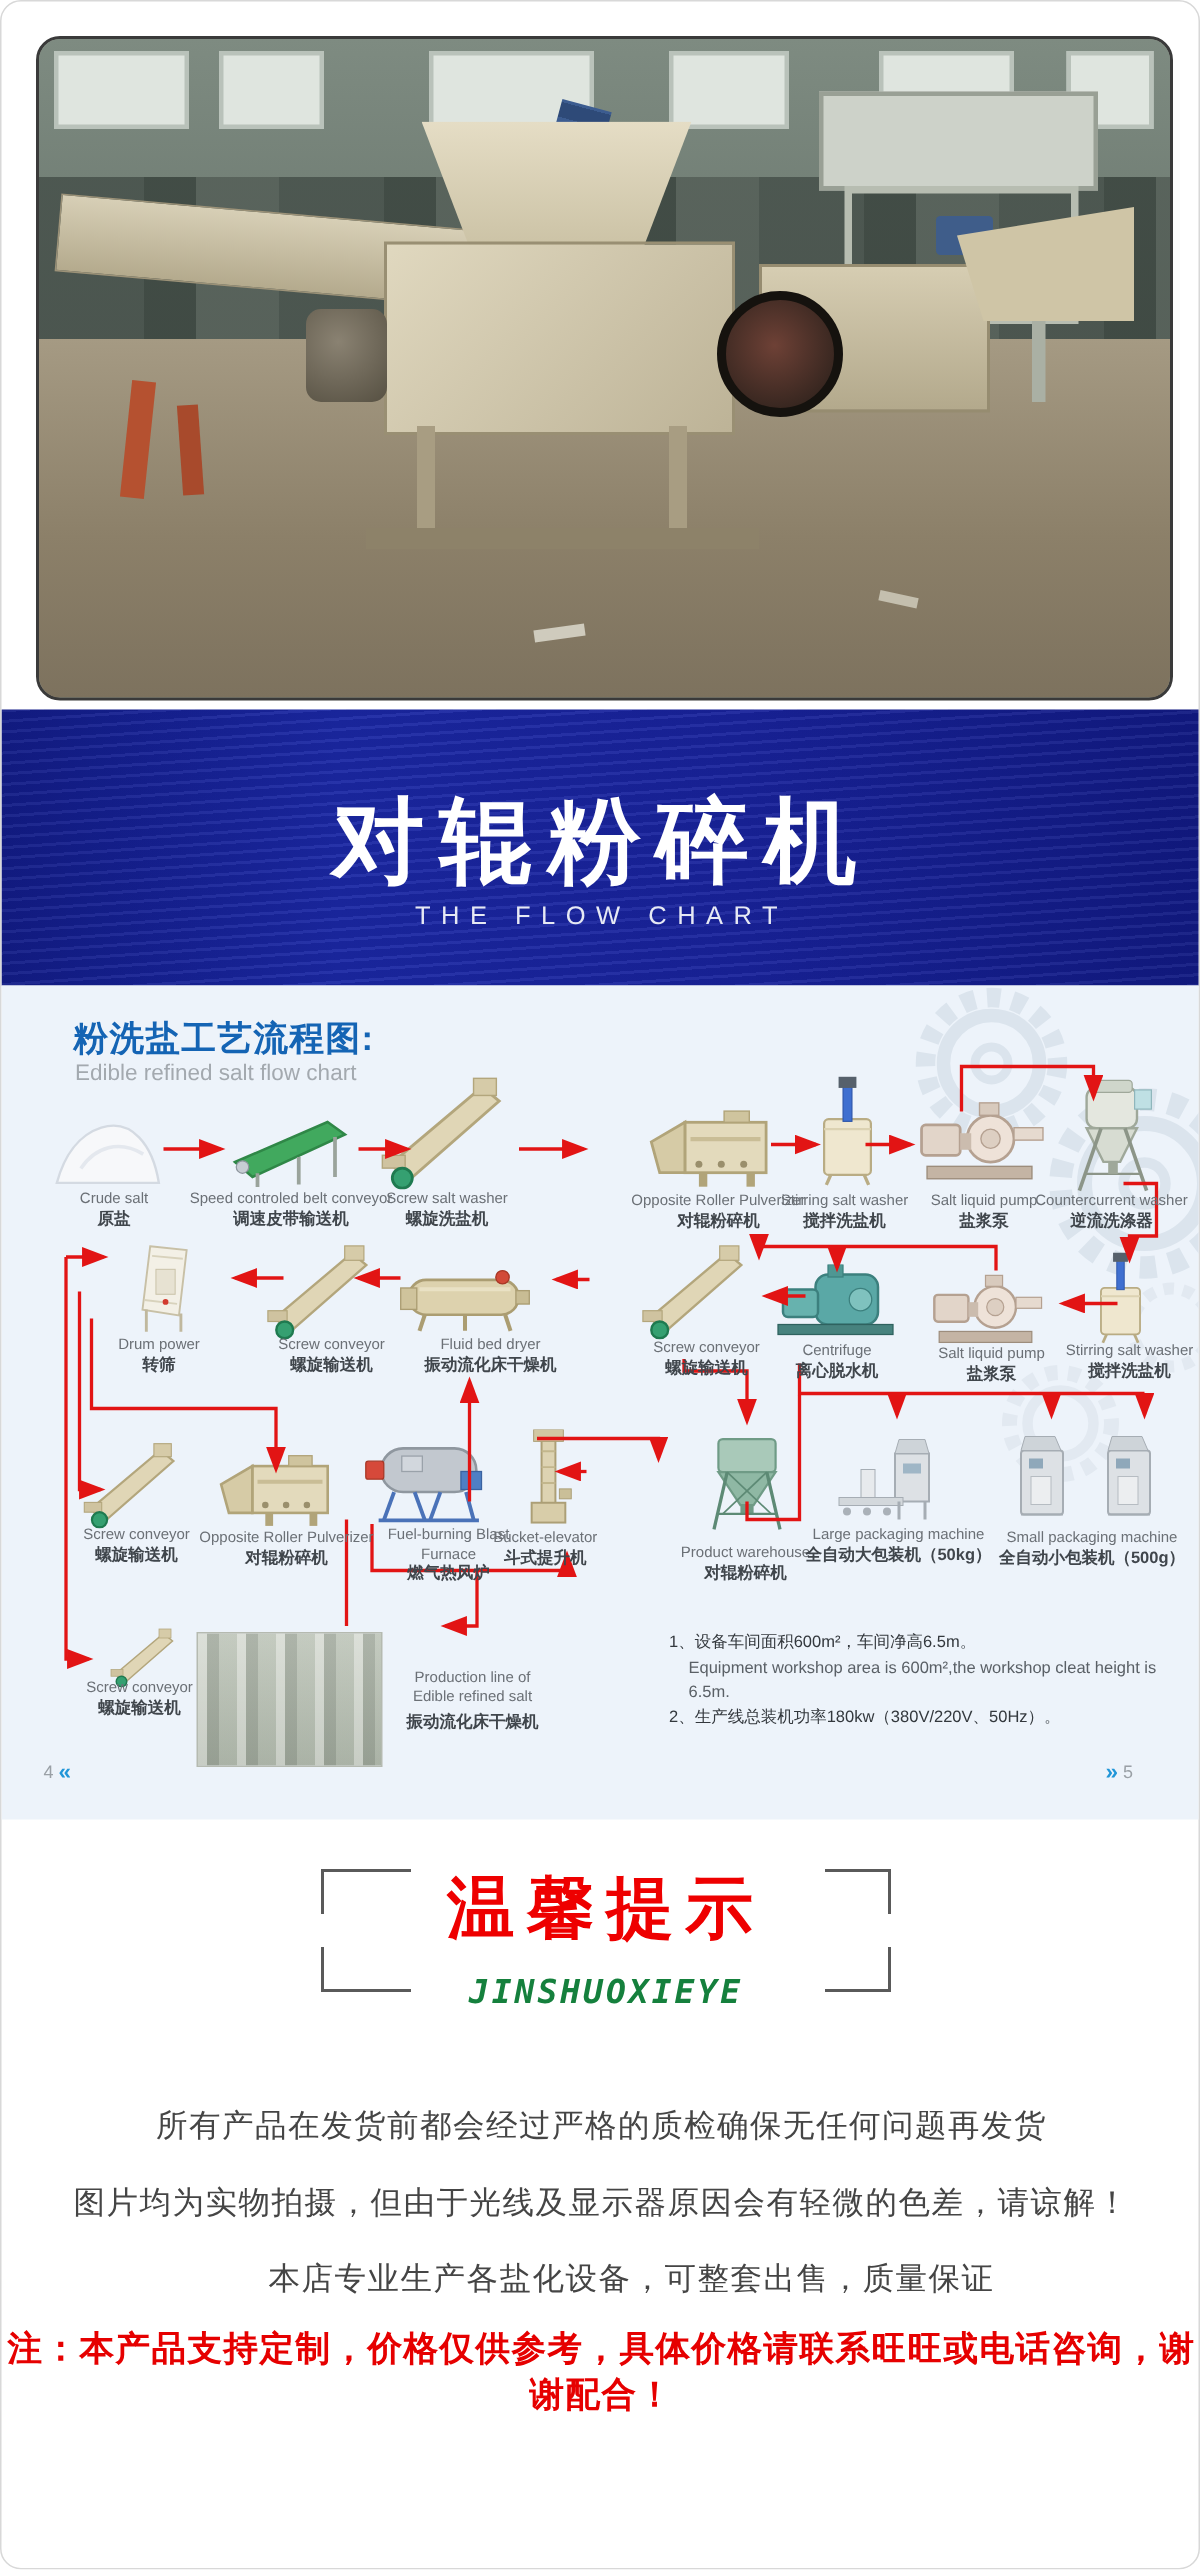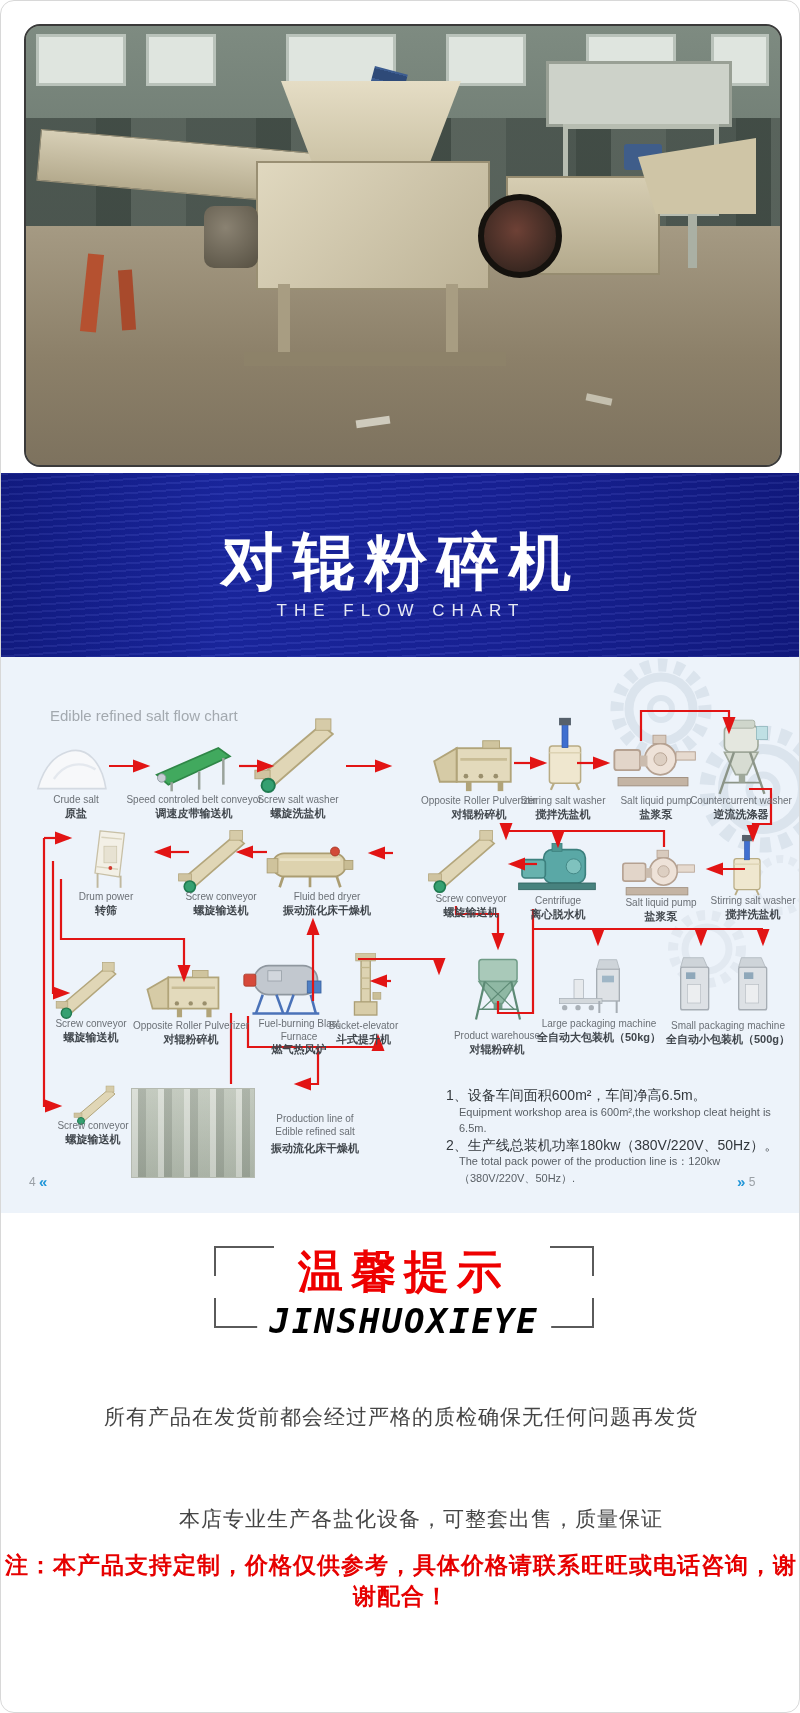--- a/index.html
+++ b/index.html
@@ -41,36 +41,36 @@
   .flow-title{position:absolute;left:48px;top:20px;font-size:23px;font-weight:bold;color:#1464b4;letter-spacing:1px;}
   .flow-sub{position:absolute;left:49px;top:50px;font-size:15px;color:#a3a9af;}
   .flow-svg{position:absolute;left:0;top:0;width:800px;height:556px;}
   .flabel{position:absolute;text-align:center;line-height:1.25;}
   .fen{display:block;font-size:10px;color:#6b7076;}
   .fzh{display:block;font-size:11px;color:#40464c;font-weight:bold;}
   .prod-photo{position:absolute;left:130px;top:431px;width:122px;height:88px;border:1px solid #b5bab0;background:linear-gradient(#c9cfc4,#aab2a5);overflow:hidden;}
   .prod-photo::after{content:"";position:absolute;inset:0;background:repeating-linear-gradient(90deg,rgba(255,255,255,.35) 0 6px,rgba(90,100,90,.25) 6px 14px,rgba(170,180,170,.15) 14px 26px);}
   .notes{position:absolute;left:445px;top:430px;width:340px;line-height:16.5px;}
   .notes .nh{font-size:11.5px;color:#33383d;font-weight:bold;}
-  .notes .nz{font-size:14px;color:#33383d;}
+  .notes .nz{font-size:11px;color:#33383d;}
   .notes .ne{font-size:11px;color:#5a6066;padding-left:13px;}
   .pager{position:absolute;top:516px;font-size:12px;color:#9aa0a6;}
   .pager .pnum{vertical-align:middle;}
   .pager .parr{color:#2196d8;font-size:15px;font-weight:bold;vertical-align:middle;}
   .pager-left{left:28px;}
   .pager-right{left:736px;}
   
   .tips{position:absolute;left:213px;top:1245px;width:380px;height:82px;}
   .tips .corner{position:absolute;}
   .tips .tl{left:0;top:0;width:58px;height:28px;border-left:2px solid #5a5a5a;border-top:2px solid #5a5a5a;}
   .tips .tr{right:0;top:0;width:42px;height:28px;border-right:2px solid #5a5a5a;border-top:2px solid #5a5a5a;}
   .tips .bl{left:0;bottom:0;width:58px;height:28px;border-left:2px solid #5a5a5a;border-bottom:2px solid #5a5a5a;}
   .tips .br{right:0;bottom:0;width:42px;height:28px;border-right:2px solid #5a5a5a;border-bottom:2px solid #5a5a5a;}
   .tips-title{position:absolute;left:0;top:-4px;width:100%;text-align:center;font-family:"DejaVu Serif",serif;font-weight:bold;font-size:45px;color:#ee0000;letter-spacing:8px;}
-  .tips-brand{position:absolute;left:50%;transform:translateX(-50%);bottom:-13px;background:#fff;padding:0 12px;font-family:"DejaVu Sans Mono",monospace;font-style:italic;font-weight:bold;font-size:34px;color:#000000;letter-spacing:2px;white-space:nowrap;}
+  .tips-brand{position:absolute;left:50%;transform:translateX(-50%);bottom:-13px;background:#fff;padding:0 12px;font-family:"DejaVu Sans Mono",monospace;font-style:italic;font-weight:bold;font-size:22px;color:#15803d;letter-spacing:2px;white-space:nowrap;}
   
   .fline{position:absolute;left:0;width:800px;text-align:center;font-family:"DejaVu Serif",serif;color:#454545;font-size:21px;letter-spacing:1px;}
   .f1{top:1402px;}
   .f2{top:1453px;}
   .f3{top:1504px;padding-left:20px;}
   .fnote{top:1549px;color:#e60000;font-size:23px;font-weight:bold;}
 </style>
 </head>
 <body>
 
@@ -314,20 +314,21 @@
         <path d="M532,252 V272 H762"></path>
         <path d="M597,272 V286" marker-end="url(#ah)"></path>
         <path d="M700,272 V286" marker-end="url(#ah)"></path>
         <path d="M762,272 V286" marker-end="url(#ah)"></path>
         <path d="M497,344 V356 H532 V273"></path>
         <path d="M317,390 V427 H296" marker-end="url(#ah)"></path>
         <path d="M230,356 V427"></path>
       </g>
     </svg>
 
+    <div class="flow-title">粉洗盐工艺流程图:</div>
     <div class="flow-sub">Edible refined salt flow chart</div>
 
     <div class="flabel" style="left:15px;top:137px;width:120px;">
         <span class="fen">Crude salt</span>
         <span class="fzh">原盐</span>
       </div>
     <div class="flabel" style="left:113px;top:137px;width:160px;">
         <span class="fen">Speed controled belt conveyor</span>
         <span class="fzh">调速皮带输送机</span>
       </div>
@@ -416,21 +417,20 @@
         <span class="fen">Edible refined salt</span>
         <span class="fzh" style="margin-top:4px;">振动流化床干燥机</span>
       </div>
 
     <div class="prod-photo"></div>
 
     <div class="notes">
       <div class="nz">1、设备车间面积600m²，车间净高6.5m。</div>
       <div class="ne">Equipment workshop area is 600m²,the workshop cleat height is 6.5m.</div>
       <div class="nz">2、生产线总装机功率180kw（380V/220V、50Hz）。</div>
-      <div class="ne">The total pack power of the production line is：120kw（380V/220V、50Hz）.</div>
     </div>
 
     <div class="pager pager-left">
       <span class="pnum">4</span>
       <span class="parr">«</span>
     </div>
     <div class="pager pager-right">
       <span class="parr">»</span>
       <span class="pnum">5</span>
     </div>
@@ -439,16 +439,17 @@
   <div class="tips">
     <div class="corner tl"></div>
     <div class="corner tr"></div>
     <div class="corner bl"></div>
     <div class="corner br"></div>
     <div class="tips-title">温馨提示</div>
     <div class="tips-brand">JINSHUOXIEYE</div>
   </div>
 
   <div class="fline f1">所有产品在发货前都会经过严格的质检确保无任何问题再发货</div>
+  <div class="fline f2">图片均为实物拍摄，但由于光线及显示器原因会有轻微的色差，请谅解！</div>
   <div class="fline f3">本店专业生产各盐化设备，可整套出售，质量保证</div>
   <div class="fline fnote">注：本产品支持定制，价格仅供参考，具体价格请联系旺旺或电话咨询，谢谢配合！</div>
 
 </div>
 
 </body></html>

